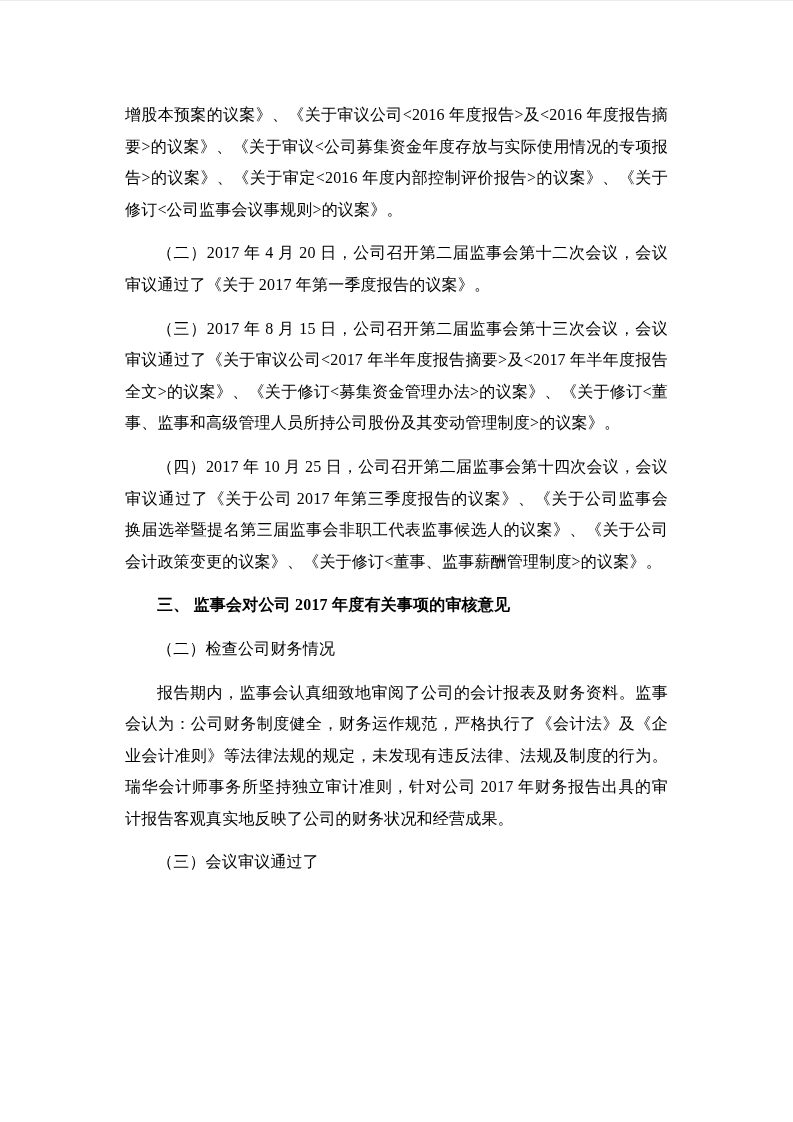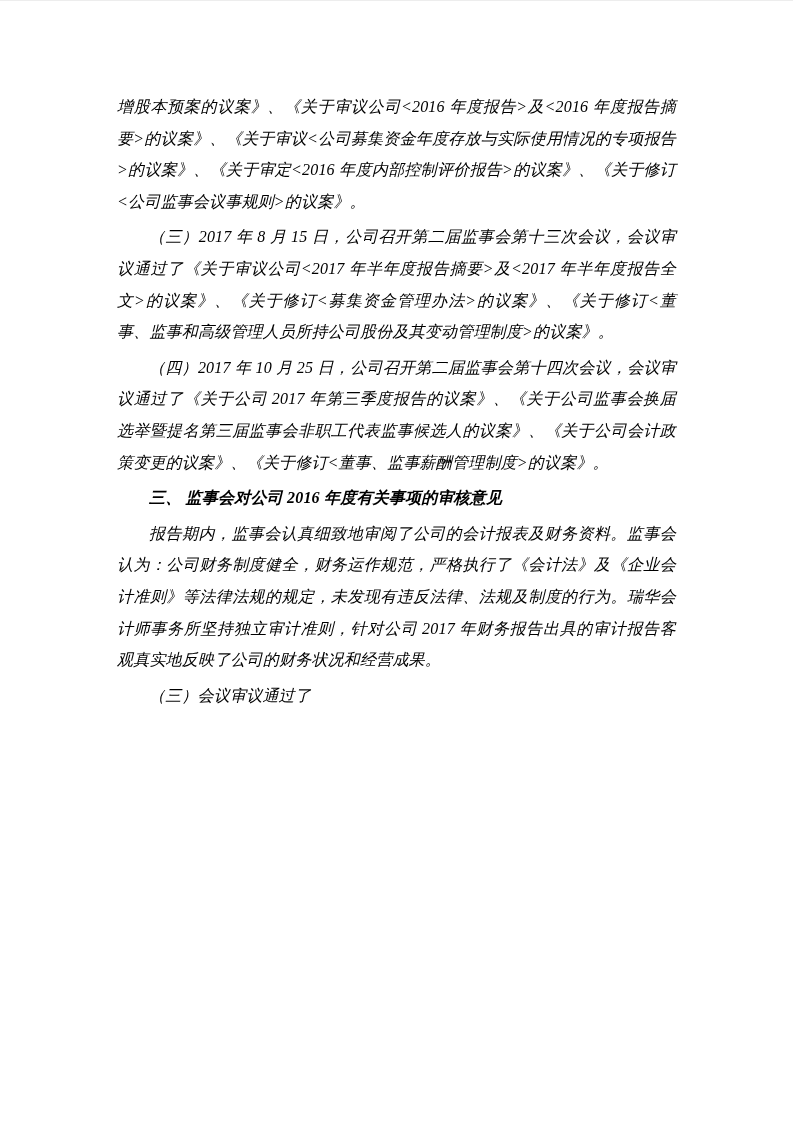--- a/index.html
+++ b/index.html
@@ -22,36 +22,37 @@
     top: 86px;
     width: 567px;
     color: #000000;
     font-family: "Liberation Serif", "DejaVu Serif", serif;
     font-size: 16px;
     line-height: 31.6px;
     text-align: justify;
     letter-spacing: 0.2px;
   }
   .content p {
-    margin: 4px;
+    margin: 12px;
     padding: 0;
-    font-style: italic;
   }
   .content p.indent {
     text-indent: 2em;
   }
   .content p.heading {
     font-weight: 700;
   }
 </style>
 </head>
 <body>
 
 <div class="page">
   <div class="content">
       <p class="body">增股本预案的议案》、《关于审议公司&lt;2016 年度报告&gt;及&lt;2016 年度报告摘要&gt;的议案》、《关于审议&lt;公司募集资金年度存放与实际使用情况的专项报告&gt;的议案》、《关于审定&lt;2016 年度内部控制评价报告&gt;的议案》、《关于修订&lt;公司监事会议事规则&gt;的议案》。</p>
+      <p class="body indent">（二）2017 年 4 月 20 日，公司召开第二届监事会第十二次会议，会议审议通过了《关于 2017 年第一季度报告的议案》。</p>
       <p class="body indent">（三）2017 年 8 月 15 日，公司召开第二届监事会第十三次会议，会议审议通过了《关于审议公司&lt;2017 年半年度报告摘要&gt;及&lt;2017 年半年度报告全文&gt;的议案》、《关于修订&lt;募集资金管理办法&gt;的议案》、《关于修订&lt;董事、监事和高级管理人员所持公司股份及其变动管理制度&gt;的议案》。</p>
       <p class="body indent">（四）2017 年 10 月 25 日，公司召开第二届监事会第十四次会议，会议审议通过了《关于公司 2017 年第三季度报告的议案》、《关于公司监事会换届选举暨提名第三届监事会非职工代表监事候选人的议案》、《关于公司会计政策变更的议案》、《关于修订&lt;董事、监事薪酬管理制度&gt;的议案》。</p>
-      <p class="heading indent">三、 监事会对公司 2016 年度有关事项的审核意见</p>
+      <p class="heading indent">三、 监事会对公司 2017 年度有关事项的审核意见</p>
+      <p class="body indent">（二）检查公司财务情况</p>
       <p class="body indent">报告期内，监事会认真细致地审阅了公司的会计报表及财务资料。监事会认为：公司财务制度健全，财务运作规范，严格执行了《会计法》及《企业会计准则》等法律法规的规定，未发现有违反法律、法规及制度的行为。瑞华会计师事务所坚持独立审计准则，针对公司 2017 年财务报告出具的审计报告客观真实地反映了公司的财务状况和经营成果。</p>
       <p class="body indent">（三）会议审议通过了</p>
     </div>
 </div>
 
 </body></html>

